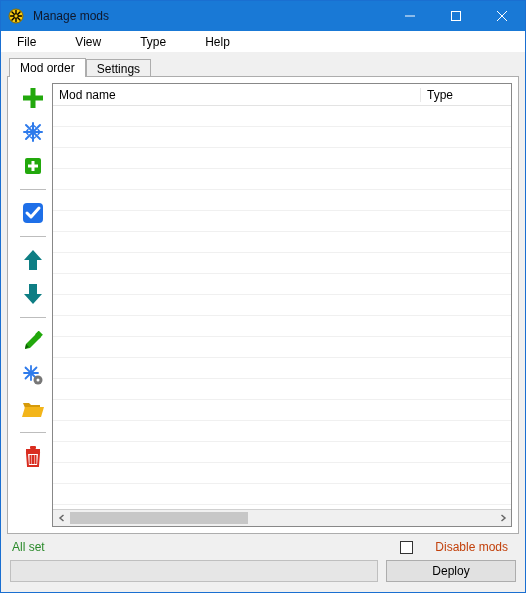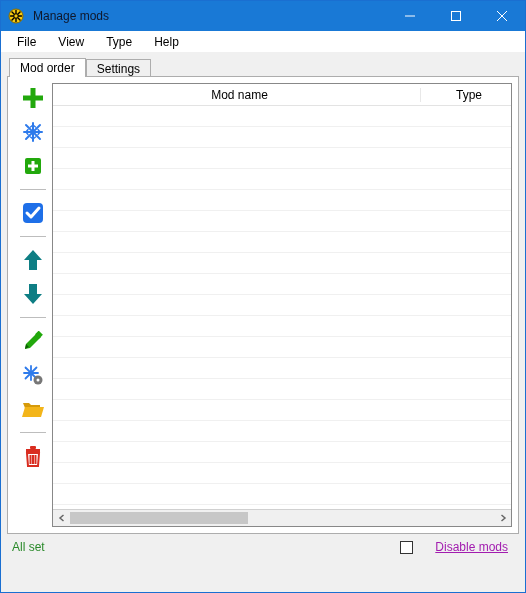--- a/index.html
+++ b/index.html
@@ -8,31 +8,31 @@
 
   .window { width:526px; height:593px; border:1px solid #1a6fd1; display:flex; flex-direction:column; }
 
   .titlebar { height:30px; background:#1979D6; color:#0f172a; display:flex; align-items:center; }
   .titlebar .icon-slot { width:30px; display:flex; align-items:center; justify-content:center; }
   .titlebar .title { flex:0 0 auto; padding-left:2px; font-size:12px; }
   .titlebar .spacer { flex:1; }
   .winbtn { width:46px; height:30px; display:flex; align-items:center; justify-content:center; }
   .winbtn svg { display:block; }
 
-  .menubar { height:22px; background:#fff; display:flex; align-items:center; padding:0 6px; gap:2px; border-bottom:1px solid #f0f0f0;}
+  .menubar { height:22px; background:#fff; display:flex; align-items:center; padding:0 6px; gap:19px; border-bottom:1px solid #f0f0f0;}
   .menuitem { padding:2px 10px; font-size:12px; color:#000;}
 
   .client { flex:1; background:#f0f0f0; padding:4px 6px 6px 6px; display:flex; flex-direction:column; }
 
   .tabs { display:flex; align-items:center; height:20px; padding-left:2px;}
   .tab { border:1px solid #adadad; border-bottom:none; background:#f0f0f0; padding:2px 10px 2px 10px; font-size:12px; color:#000; margin-right:0px; position:relative;}
   .tab.active { background:#fff; z-index:2;}
   .tab:not(.active){ top:1px; }
 
-  .tab-page { border:1px solid #adadad; background:#fff; flex:1; display:flex; flex-direction:column; position:relative; margin-top:-1px; padding:6px;text-align:center;}
+  .tab-page { border:1px solid #adadad; background:#fff; flex:1; display:flex; flex-direction:column; position:relative; margin-top:-1px; padding:6px;}
 
   .page-inner { flex:1; display:flex; }
 
   .toolbar { width:38px; display:flex; flex-direction:column; align-items:center; padding-top:2px; gap:8px;}
   .tbtn { width:26px; height:26px; display:flex; align-items:center; justify-content:center; }
   .tsep { width:26px; height:1px; background:#bdbdbd; margin:2px 0;}
 
   .table-wrap { flex:1; display:flex; flex-direction:column; }
   .table-frame { flex:1; border:1px solid #888; background:#fff; display:flex; flex-direction:column; overflow:hidden;}
   .thead { height:22px; background:#fff; border-bottom:1px solid #e3e3e3; display:flex; align-items:center; font-size:12px; color:#000;}
@@ -43,21 +43,21 @@
 
   .hscroll { height:17px; border-top:1px solid #d0d0d0; background:#f0f0f0; display:flex; align-items:center;}
   .hsbtn { width:17px; height:17px; display:flex; align-items:center; justify-content:center;}
   .hstrack { flex:1; height:17px; background:#f0f0f0; position:relative;}
   .hsthumb { position:absolute; left:0; top:2px; height:12px; width:42%; background:#c7c7c7; border-radius:0;}
 
   .footer { height:52px; padding:4px 3px 0 3px; display:flex; flex-direction:column; }
   .footer-top { display:flex; align-items:center; height:18px;text-align:right;}
   .status { color:#2a8a2a; padding-left:2px; font-size:12px;}
   .footer-top .grow { flex:1;}
-  .chk { display:flex; align-items:center; gap:22px; font-size:12px; color:#a21caf; padding-right:8px;text-decoration:underline;}
+  .chk { display:flex; align-items:center; gap:22px; font-size:12px; color:#c2410c; padding-right:8px;}
   .chk .box { width:13px; height:13px; border:1px solid #333; background:#fff;}
   .footer-bot { display:flex; gap:8px; margin-top:4px;}
   .progress { flex:1; height:22px; border:1px solid #bfbfbf; background:#e6e6e6;}
   .deploy { width:130px; height:22px; border:1px solid #adadad; background:#e1e1e1; display:flex; align-items:center; justify-content:center; font-size:12px;}
 
   svg { display:block; }
 </style>
 </head>
 <body>
 
@@ -269,17 +269,21 @@
 
     <div class="footer">
       <div class="footer-top">
         <div class="status">All set</div>
         <div class="grow"></div>
         <label class="chk">
           <span class="box"></span>
           <span>Disable mods</span>
         </label>
       </div>
+      <div class="footer-bot">
+        <div class="progress"></div>
+        <div class="deploy">Deploy</div>
+      </div>
     </div>
 
   </div>
 
 </div>
 
 </body></html>

